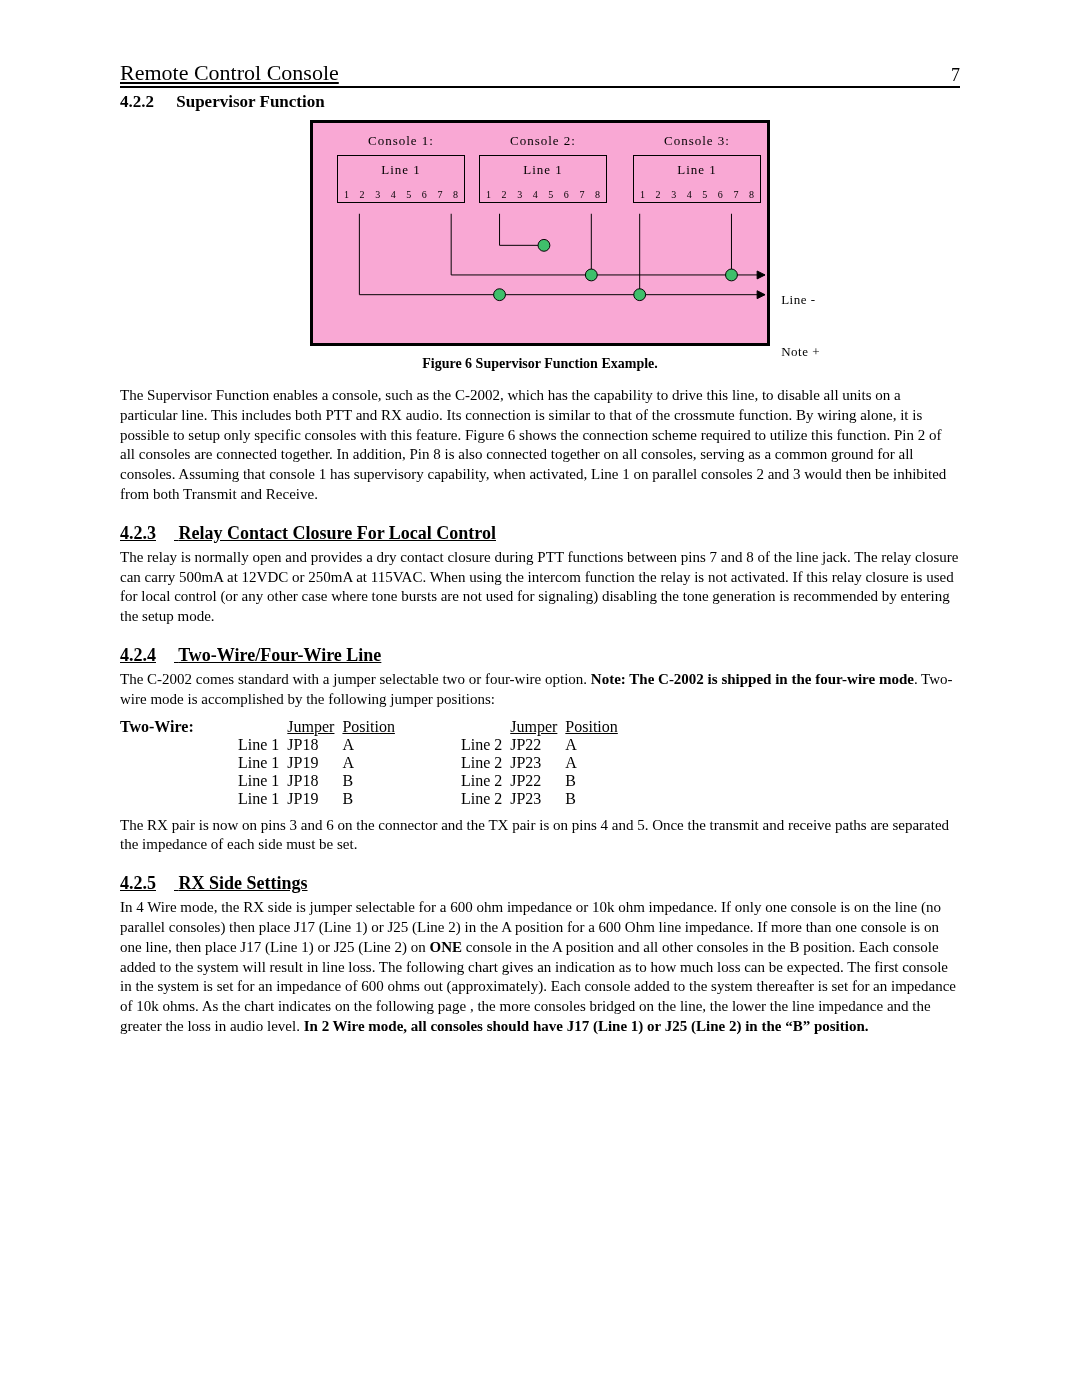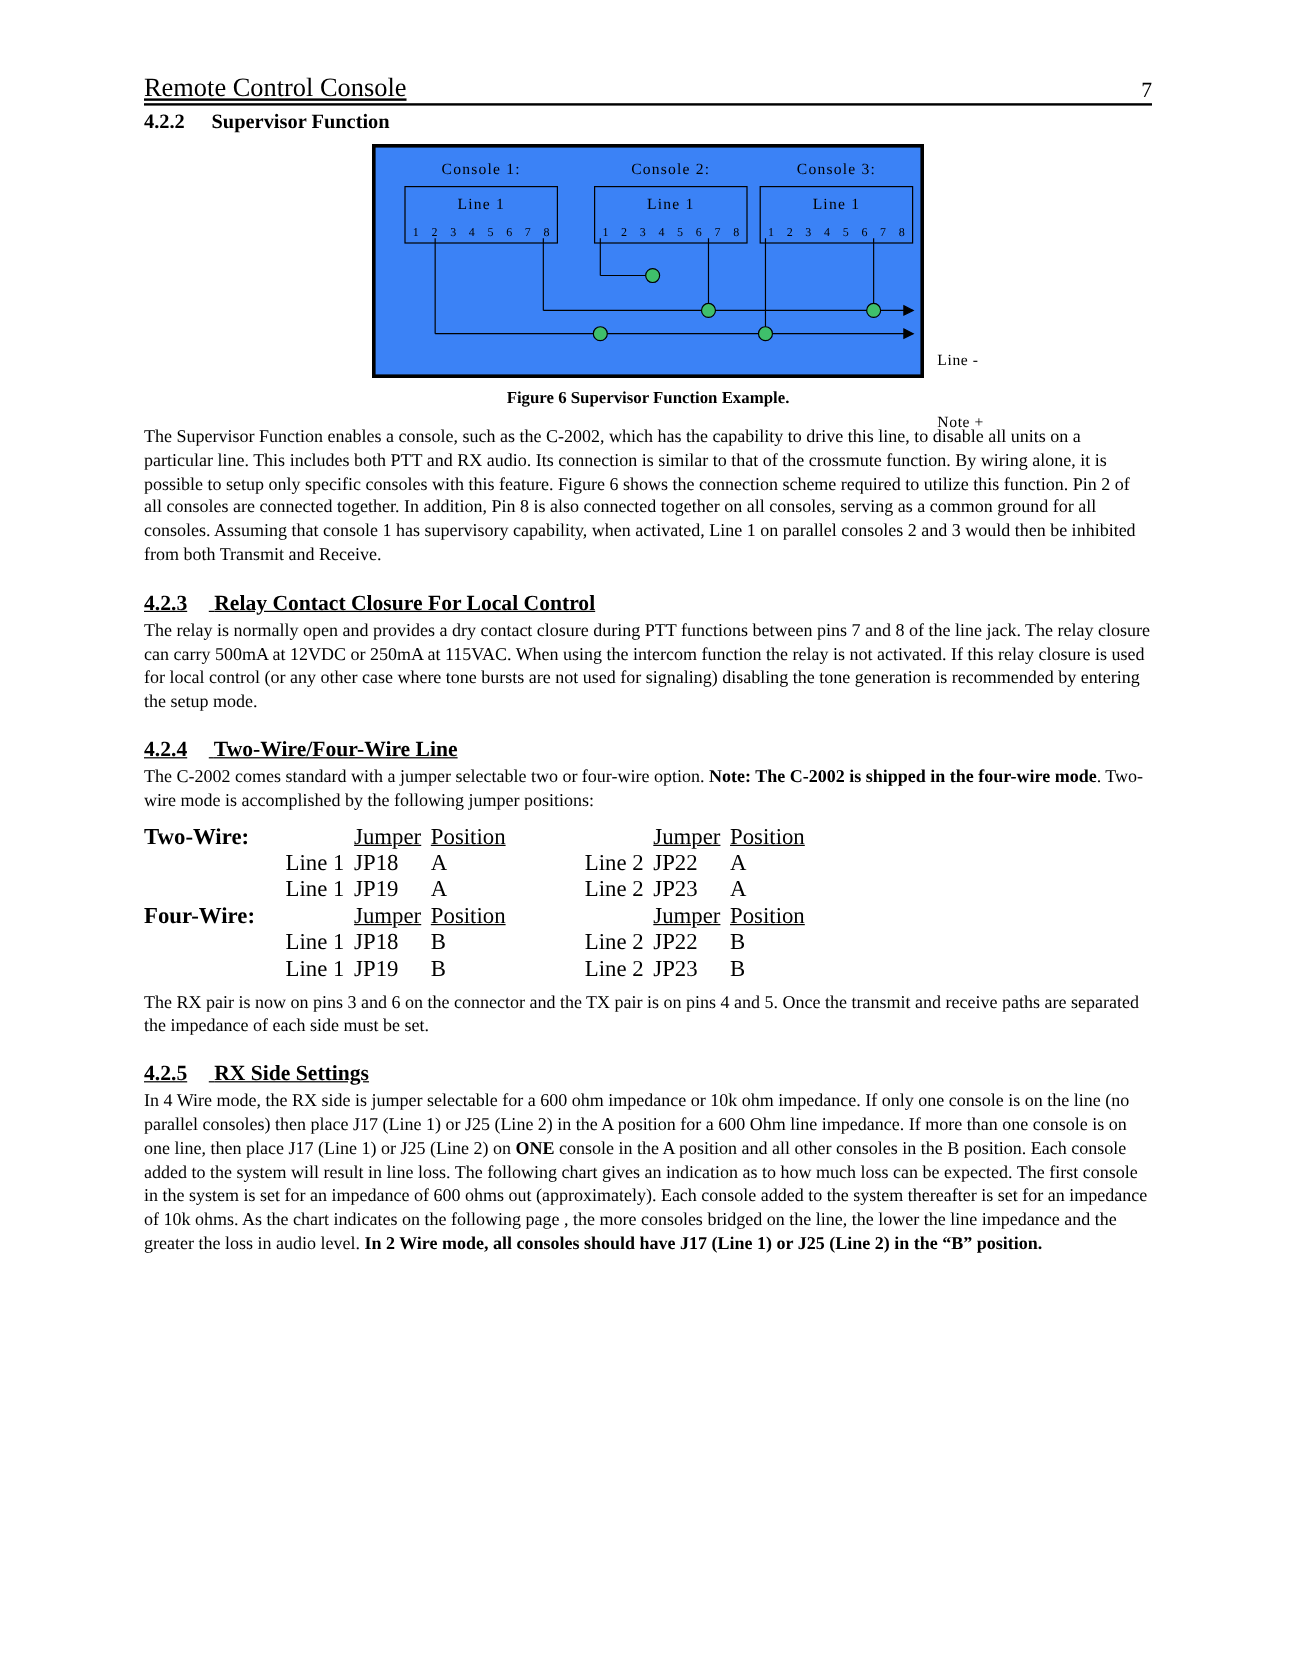--- a/index.html
+++ b/index.html
@@ -58,21 +58,21 @@
   }
   .jumper-table {
     margin-top: 8px;
     margin-bottom: 8px;
   }
   .jumper-table table {
     border-collapse: collapse;
   }
   .jumper-table td {
     padding: 0 8px 0 0;
-    font-size: 19px;
+    font-size: 16px;
     vertical-align: top;
     white-space: nowrap;
   }
   .jumper-table td.label {
     font-weight: bold;
     width: 110px;
   }
   .jumper-table td.gap {
     width: 50px;
   }
@@ -85,31 +85,31 @@
   
   .diagram-frame {
     width: 460px;
     margin: 8px auto 0 auto;
     position: relative;
   }
   .diagram-box {
     border: 3px solid #000;
     box-sizing: border-box;
     position: relative;
-    height: 195px;
-    background: #3b82f6;
+    height: 226px;
+    background: #f9a8d4;
   }
   .console-block {
     position: absolute;
     top: 10px;
     width: 128px;
     text-align: center;
   }
   .console-block.c1 { left: 24px; }
-  .console-block.c2 { left: 182px; }
+  .console-block.c2 { left: 166px; }
   .console-block.c3 { left: 308px; padding-left: 12px; }
   .console-title {
     font-size: 13px;
     letter-spacing: 1px;
     margin-bottom: 6px;
   }
   .line-box {
     border: 1px solid #000;
     box-sizing: border-box;
     height: 48px;
@@ -296,30 +296,20 @@
     <td></td>
     <td>Line 1</td>
     <td>JP19</td>
     <td>A</td>
     <td></td>
     <td>Line 2</td>
     <td>JP23</td>
     <td>A</td>
   </tr>
   <tr>
-    <td class="label">Four-Wire:</td>
-    <td></td>
-    <td class="hdr">Jumper</td>
-    <td class="hdr">Position</td>
-    <td class="gap"></td>
-    <td></td>
-    <td class="hdr">Jumper</td>
-    <td class="hdr">Position</td>
-  </tr>
-  <tr>
     <td></td>
     <td>Line 1</td>
     <td>JP18</td>
     <td>B</td>
     <td></td>
     <td>Line 2</td>
     <td>JP22</td>
     <td>B</td>
   </tr>
   <tr>

